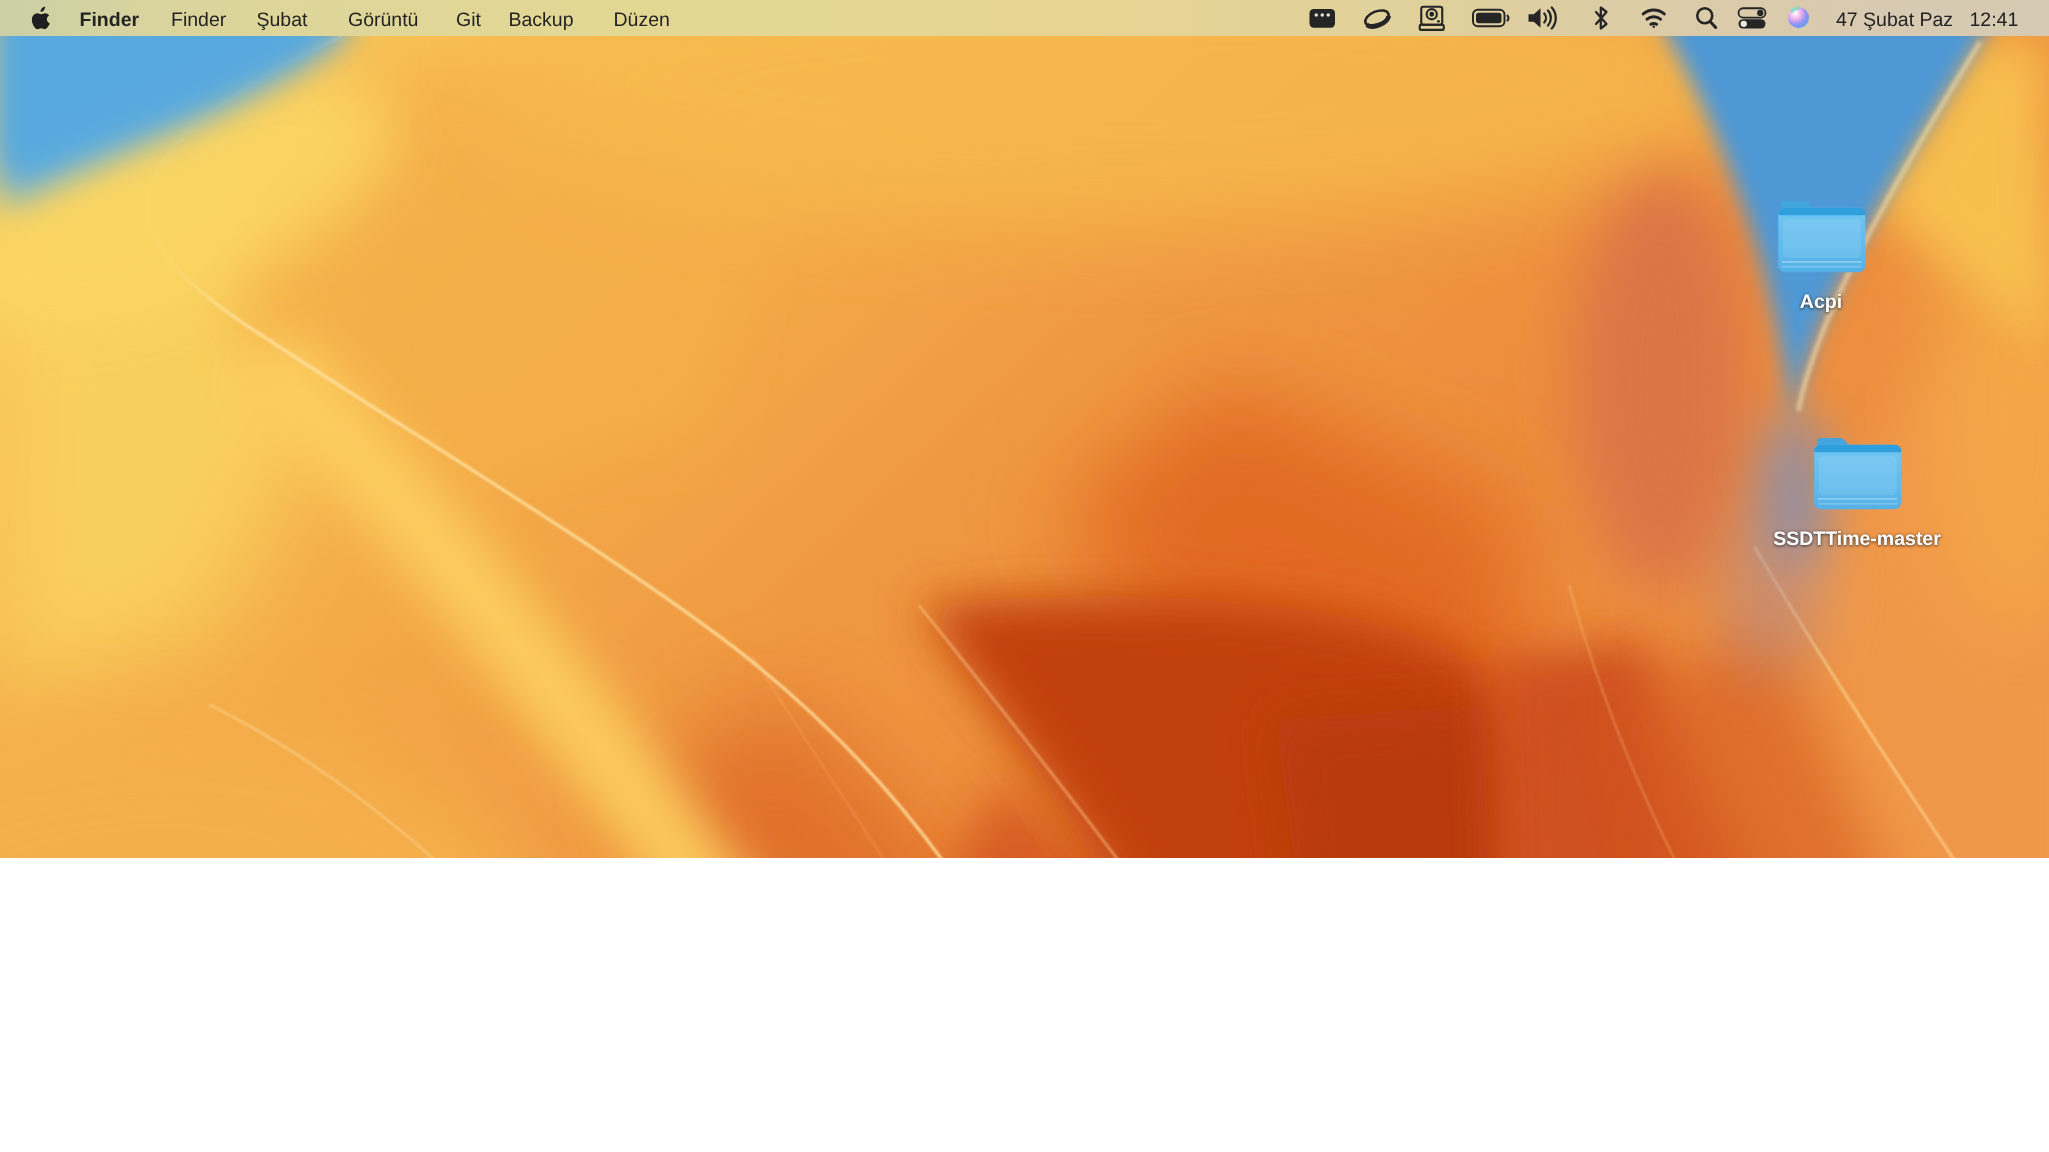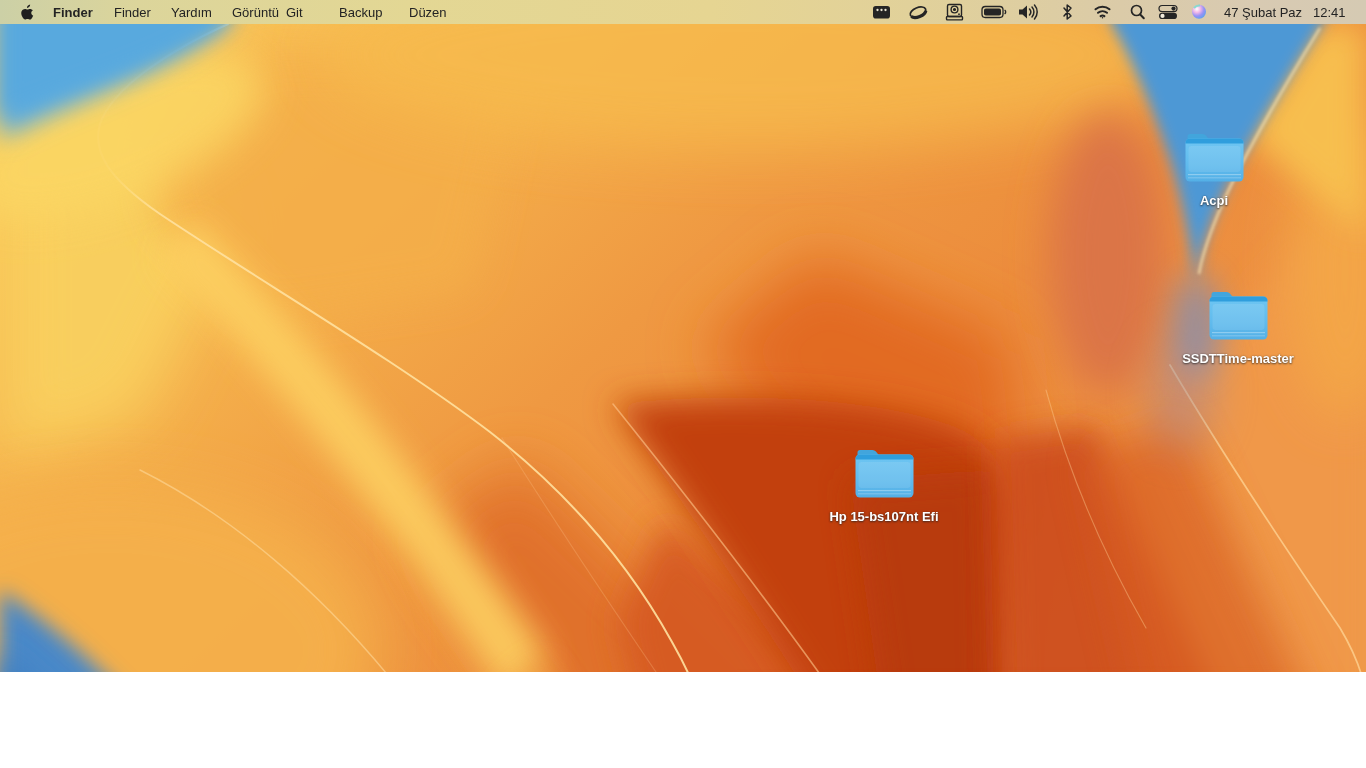--- a/index.html
+++ b/index.html
@@ -1,17 +1,17 @@
 <!DOCTYPE html>
 <html><head>
 <meta charset="utf-8">
 <style>
   html,body{margin:0;padding:0;width:1366px;height:768px;overflow:hidden;
     font-family:"Liberation Sans",sans-serif;}
-  #stage{position:absolute;left:0;top:0;width:1366px;height:672px;overflow:hidden;}
+  #stage{position:absolute;left:0;top:0;width:1366px;height:572px;overflow:hidden;}
   #wp{position:absolute;left:0;top:0;}
   #menubar{position:absolute;left:0;top:0;width:1366px;height:24px;
     background:linear-gradient(90deg,#ccd0a6 0%,#dcd59b 10%,#e3d794 30%,#e6d592 52%,#e0d09c 70%,#dbcba8 82%,#d8cab2 92%,#d5cab3 100%);}
   .mi{position:absolute;top:0;height:24px;line-height:25px;font-size:13px;color:#232323;}
   .mi.b{font-weight:bold;}
   .folder{position:absolute;width:120px;text-align:center;}
   .folder svg{display:block;margin:0 auto;}
   .flbl{margin-top:9px;font-size:13px;font-weight:bold;color:#fff;
     text-shadow:0 1px 2px rgba(40,40,40,.75),0 0 2px rgba(40,40,40,.4);letter-spacing:0;}
   #dock{position:absolute;left:36px;top:710px;width:1292px;height:53px;border-radius:16px;
@@ -130,23 +130,23 @@
 <path d="M0,590 C34,612 76,646 118,688 C148,718 172,744 190,768 L0,768 Z" fill="#4a88c8" filter="url(#b10)"></path>
 <polygon points="0,650 135,768 0,768" fill="#4180c3" filter="url(#b12)"></polygon>
 <polygon points="0,700 115,768 0,768" fill="#3f80c4" filter="url(#b7)"></polygon>
 </svg>
 <div id="menubar">
 <svg style="position:absolute;left:21px;top:4px" width="13" height="16" viewBox="0 0 13 16">
 <path fill="#1f1f1f" d="M9.1,0.4 C9.2,1.3 8.8,2.2 8.3,2.8 C7.7,3.5 6.8,4 6,3.9 C5.9,3.1 6.3,2.2 6.8,1.7 C7.4,1 8.4,0.5 9.1,0.4 Z M12.2,11.6 C11.9,12.4 11.7,12.7 11.3,13.4 C10.7,14.3 9.9,15.5 8.9,15.5 C8,15.5 7.7,14.9 6.5,14.9 C5.3,14.9 5,15.5 4.1,15.5 C3.1,15.5 2.3,14.5 1.7,13.6 C0.1,11.2 -0.2,8.3 0.9,6.7 C1.6,5.6 2.8,4.9 3.9,4.9 C5,4.9 5.7,5.5 6.5,5.5 C7.3,5.5 7.8,4.9 9.1,4.9 C10.1,4.9 11.1,5.4 11.8,6.4 C9.5,7.7 9.9,10.7 12.2,11.6 Z"></path>
 </svg>
 <span class="mi b" style="left:53px">Finder</span>
 <span class="mi" style="left:114px">Finder</span>
-<span class="mi" style="left:171px">Yardım</span>
+<span class="mi" style="left:171px">Şubat</span>
 <span class="mi" style="left:232px">Görüntü</span>
-<span class="mi" style="left:286px">Git</span>
+<span class="mi" style="left:304px">Git</span>
 <span class="mi" style="left:339px">Backup</span>
 <span class="mi" style="left:409px">Düzen</span>
 <svg style="position:absolute;left:856px;top:0" width="360" height="24" viewBox="0 0 360 24">
 <g fill="#252525" stroke="none">
 <rect x="17" y="6" width="17" height="12.5" rx="2.8"></rect>
 <circle cx="21.5" cy="10" r="1.15" fill="#e8e4d4"></circle>
           <circle cx="25.5" cy="10" r="1.15" fill="#e8e4d4"></circle>
           <circle cx="29.5" cy="10" r="1.15" fill="#e8e4d4"></circle>
 </g>
 <g transform="translate(62,12.2) rotate(-22)" fill="none" stroke="#252525">
@@ -225,31 +225,20 @@
       <svg width="61" height="54" viewBox="0 0 61 54">
 <path d="M3.5,12 L3.5,6.5 Q3.5,4 6,4 L18.5,4 Q20.6,4 21.9,5.6 L25.8,10.2 L3.5,10.2 Z" fill="#42a5dc"></path>
 <rect x="1.5" y="8.5" width="58" height="43" rx="4.5" fill="url(#fgrad)"></rect>
 <path d="M1.5,13.5 L1.5,13 Q1.5,8.5 6,8.5 L55,8.5 Q59.5,8.5 59.5,13 L59.5,13.5 Z" fill="#2f9edd"></path>
 <rect x="4" y="44" width="53" height="1.2" fill="rgba(255,255,255,0.32)"></rect>
 <rect x="4" y="47.2" width="53" height="1.2" fill="rgba(255,255,255,0.22)"></rect>
 <rect x="4.5" y="16" width="52" height="26" rx="3" fill="rgba(255,255,255,0.10)"></rect>
 </svg>
       <div class="flbl">SSDTTime-master</div>
     </div>
-<div class="folder" style="left:824px;top:446px">
-      <svg width="61" height="54" viewBox="0 0 61 54">
-<path d="M3.5,12 L3.5,6.5 Q3.5,4 6,4 L18.5,4 Q20.6,4 21.9,5.6 L25.8,10.2 L3.5,10.2 Z" fill="#42a5dc"></path>
-<rect x="1.5" y="8.5" width="58" height="43" rx="4.5" fill="url(#fgrad)"></rect>
-<path d="M1.5,13.5 L1.5,13 Q1.5,8.5 6,8.5 L55,8.5 Q59.5,8.5 59.5,13 L59.5,13.5 Z" fill="#2f9edd"></path>
-<rect x="4" y="44" width="53" height="1.2" fill="rgba(255,255,255,0.32)"></rect>
-<rect x="4" y="47.2" width="53" height="1.2" fill="rgba(255,255,255,0.22)"></rect>
-<rect x="4.5" y="16" width="52" height="26" rx="3" fill="rgba(255,255,255,0.10)"></rect>
-</svg>
-      <div class="flbl">Hp 15-bs107nt Efi</div>
-    </div>
 <div id="dock"></div><div class="di" style="left:44px"><svg width="36" height="36" viewBox="0 0 36 36">
         <defs>
           <linearGradient id="fin1" x1="0" y1="0" x2="0" y2="1">
             <stop offset="0" stop-color="#42b0f5"></stop>
             <stop offset="1" stop-color="#1e6ad8"></stop>
           </linearGradient>
         </defs>
 <rect width="36" height="36" rx="8" fill="#eff3f7"></rect>
 <path d="M8,0 H20 V13 C20,16.5 23,17.5 23,20 C23,22.5 20,23.5 20,27 V36 H8 a8,8 0 0 1 -8,-8 V8 a8,8 0 0 1 8,-8 Z" fill="url(#fin1)"></path>
 <path d="M20,13 C20,16.5 23,17.5 23,20 C23,22.5 20,23.5 20,27" fill="none" stroke="rgba(25,55,105,0.35)" stroke-width="1.2"></path>

